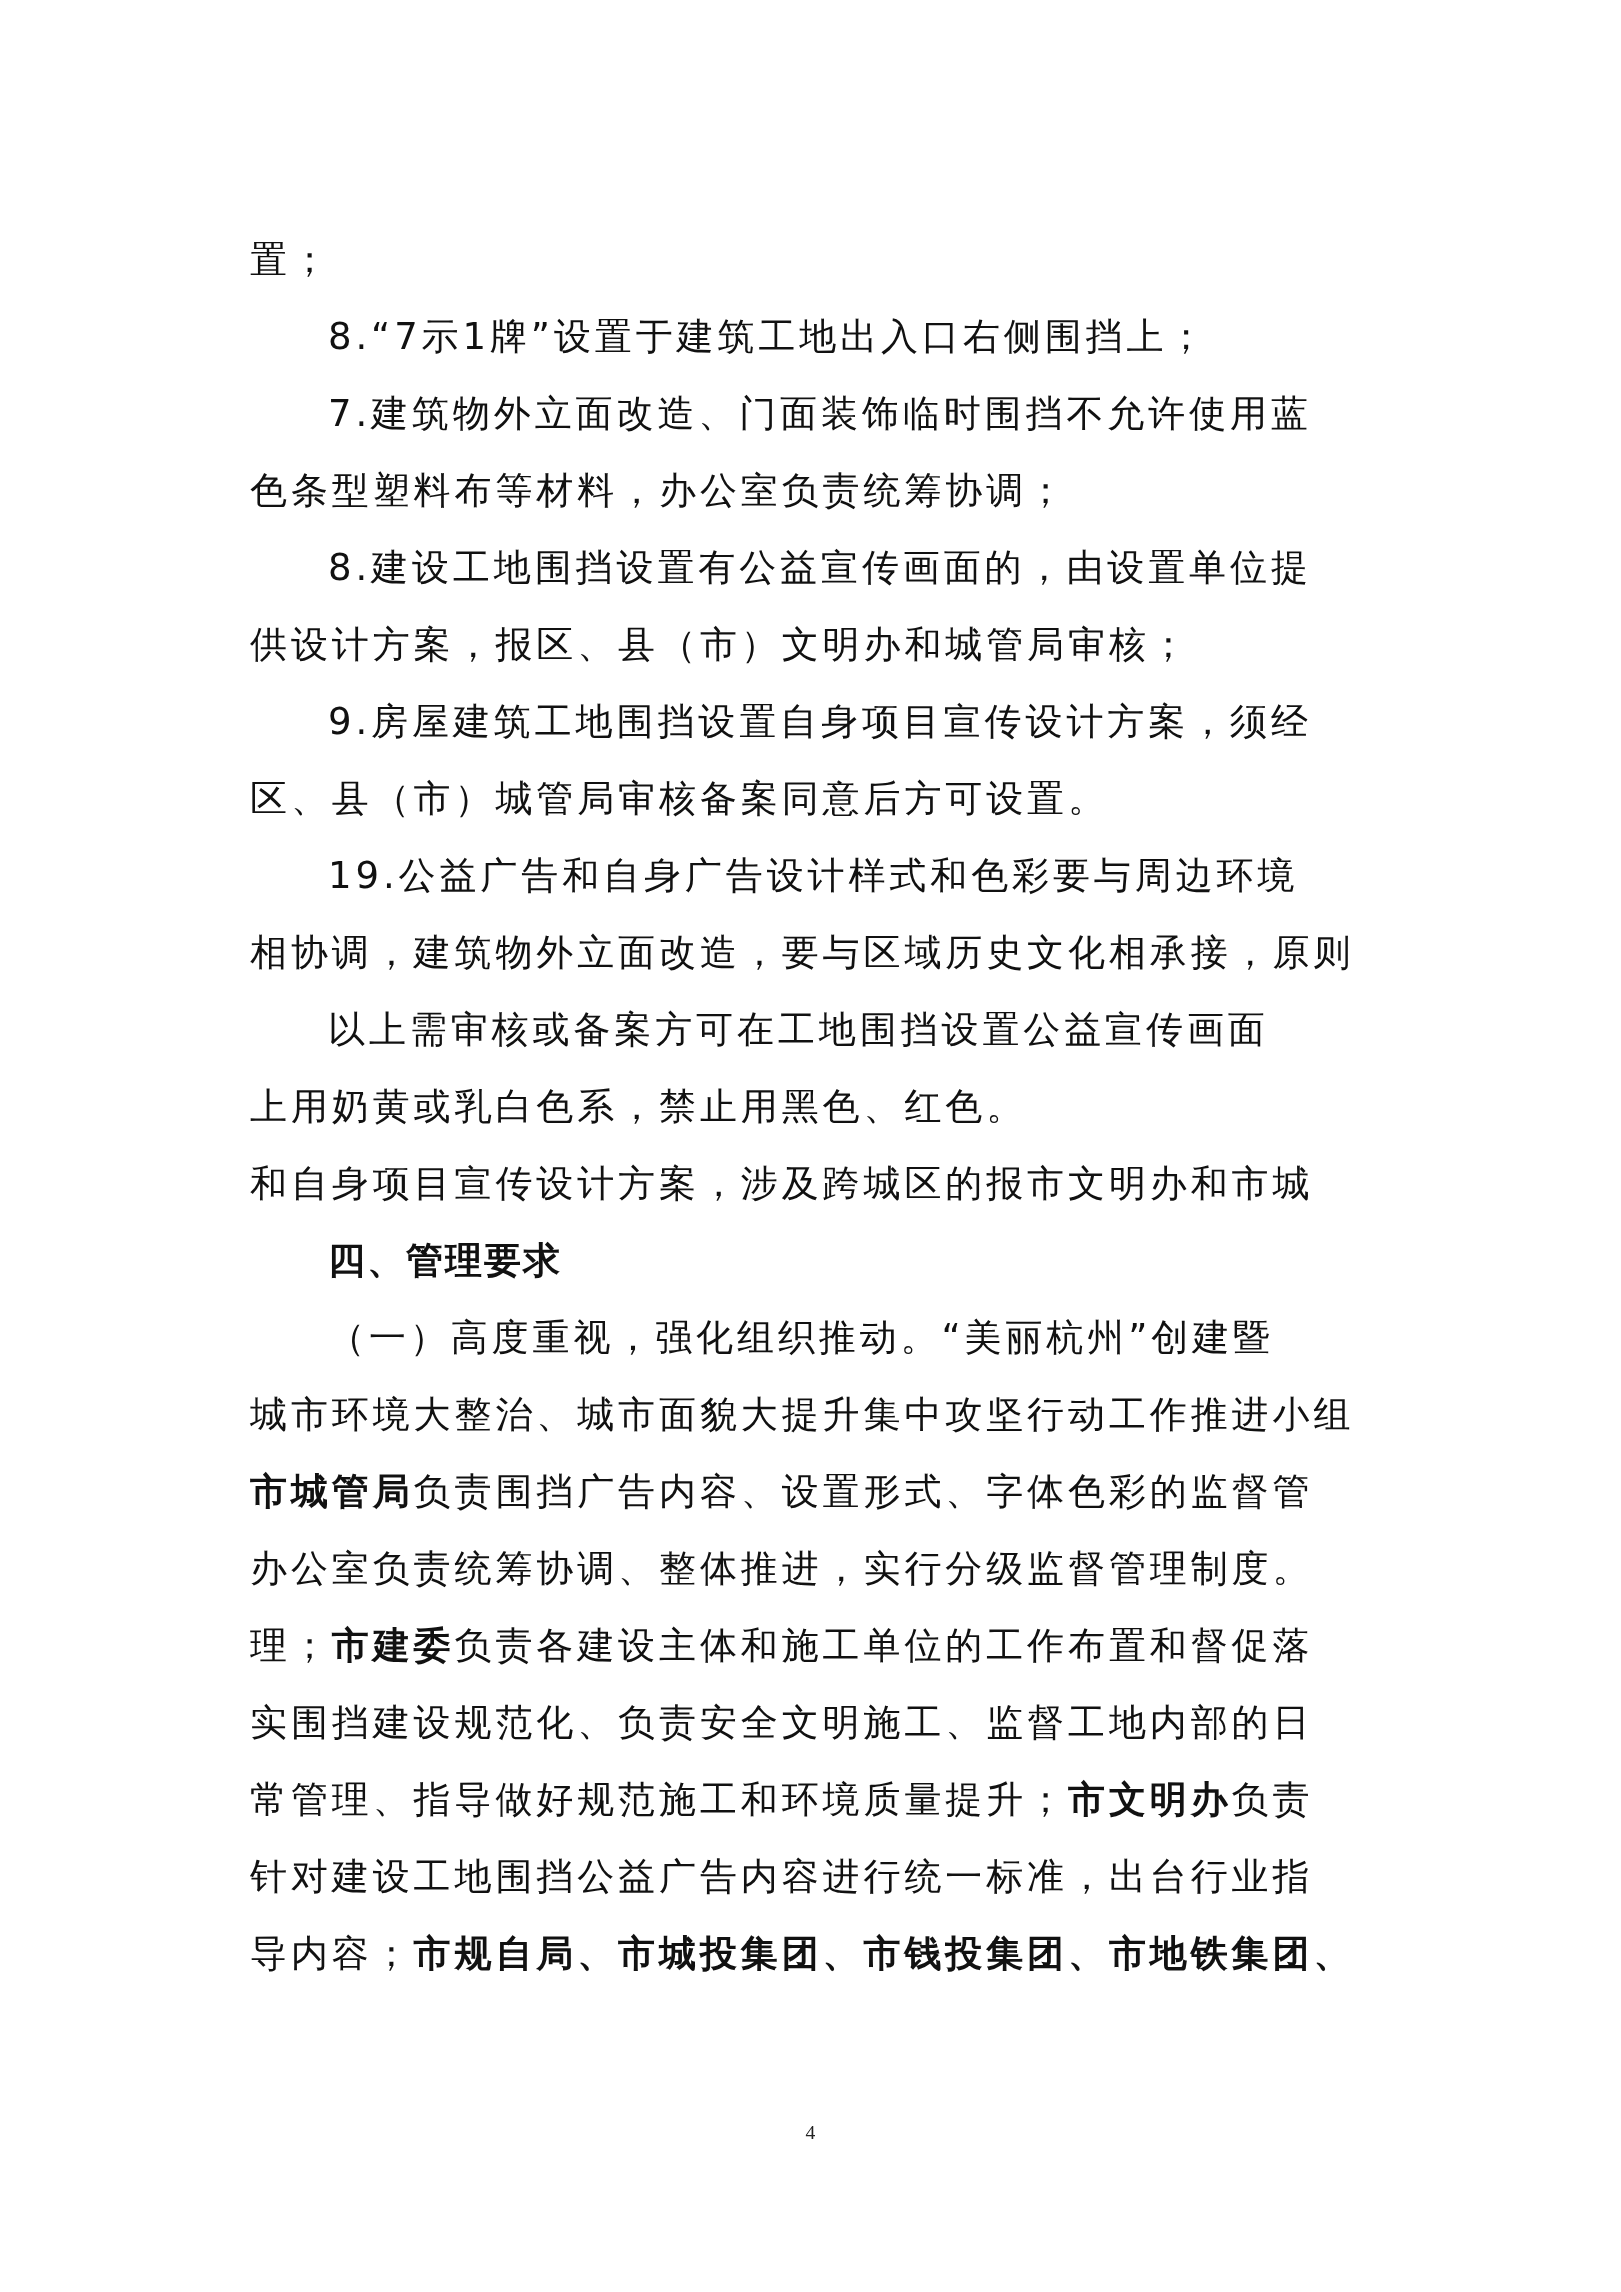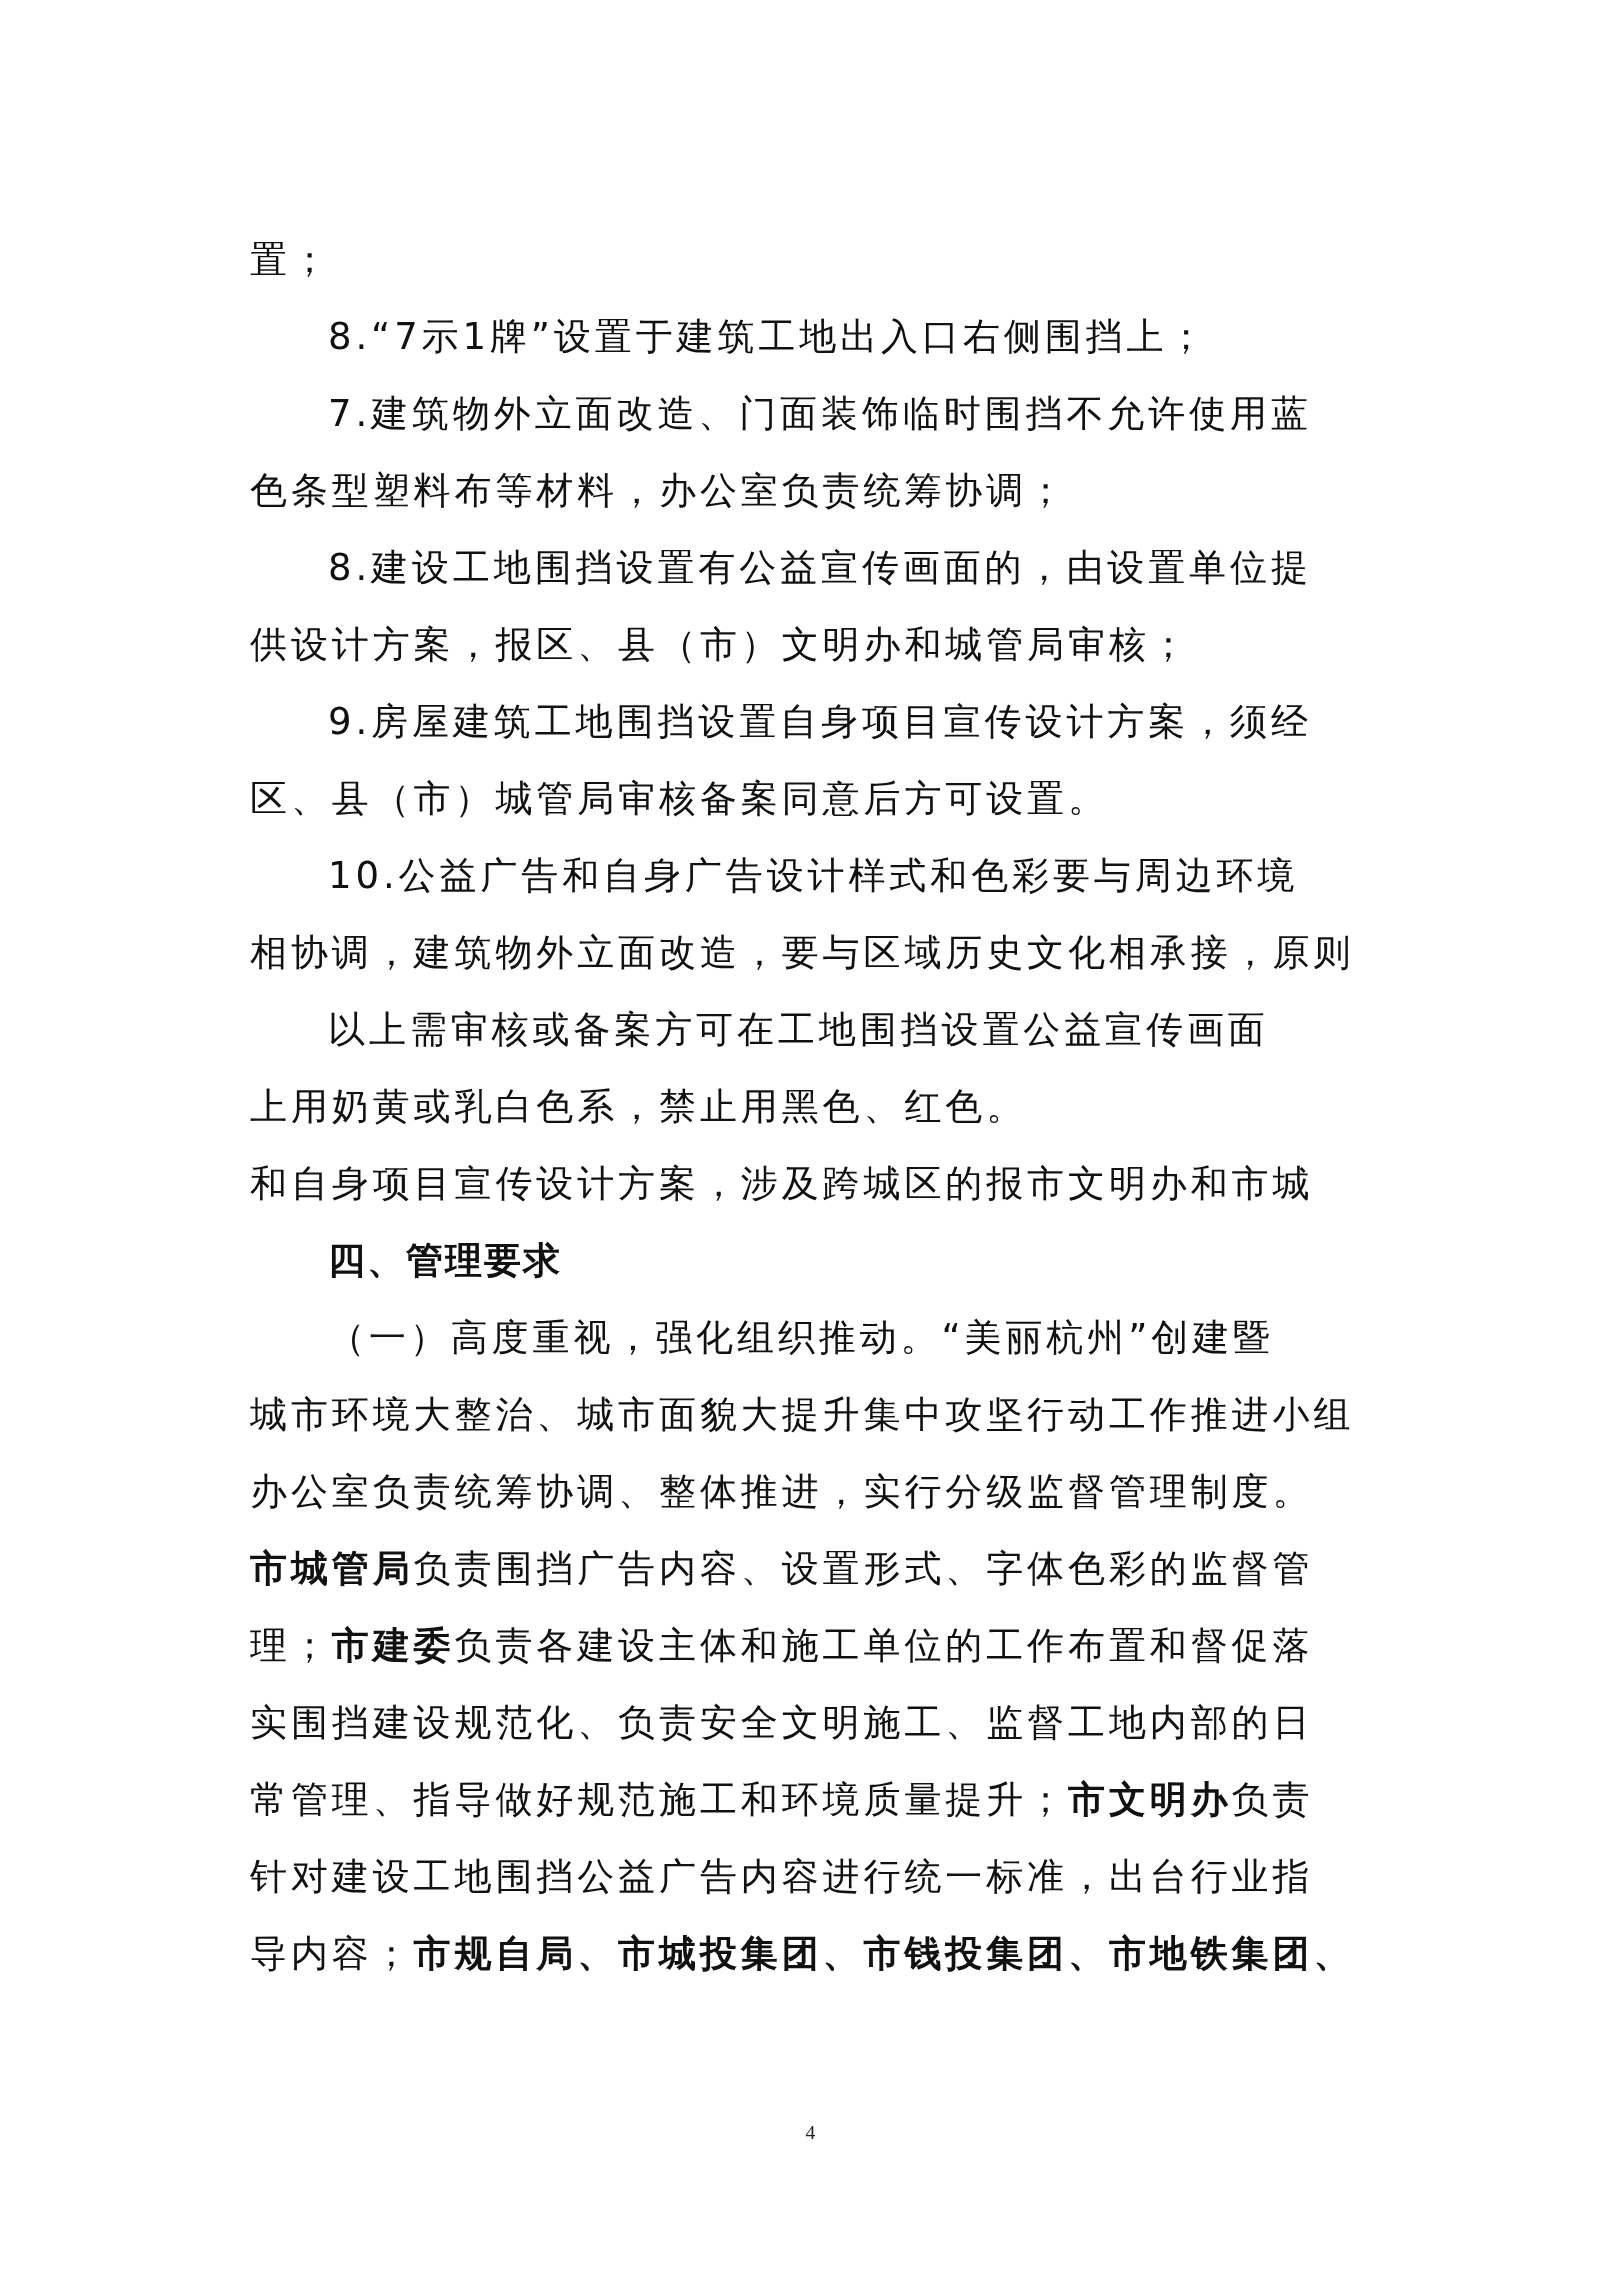--- a/index.html
+++ b/index.html
@@ -56,32 +56,32 @@
 
 <div class="page">
   <div class="line">置；</div>
   <div class="line indent">8.“7示1牌”设置于建筑工地出入口右侧围挡上；</div>
   <div class="line indent">7.建筑物外立面改造、门面装饰临时围挡不允许使用蓝</div>
   <div class="line">色条型塑料布等材料，办公室负责统筹协调；</div>
   <div class="line indent">8.建设工地围挡设置有公益宣传画面的，由设置单位提</div>
   <div class="line">供设计方案，报区、县（市）文明办和城管局审核；</div>
   <div class="line indent">9.房屋建筑工地围挡设置自身项目宣传设计方案，须经</div>
   <div class="line">区、县（市）城管局审核备案同意后方可设置。</div>
-  <div class="line indent">10.公益广告和自身广告设计样式和色彩要与周边环境</div>
+  <div class="line indent">19.公益广告和自身广告设计样式和色彩要与周边环境</div>
   <div class="line">相协调，建筑物外立面改造，要与区域历史文化相承接，原则</div>
   <div class="line indent">以上需审核或备案方可在工地围挡设置公益宣传画面</div>
   <div class="line">上用奶黄或乳白色系，禁止用黑色、红色。</div>
   <div class="line">和自身项目宣传设计方案，涉及跨城区的报市文明办和市城</div>
   <div class="line indent heading">四、管理要求</div>
   <div class="line indent">（一）高度重视，强化组织推动。“美丽杭州”创建暨</div>
   <div class="line">城市环境大整治、城市面貌大提升集中攻坚行动工作推进小组</div>
-  <div class="line">办公室负责统筹协调、整体推进，实行分级监督管理制度。</div>
   <div class="line">
     <b class="em">市城管局</b><span>负责围挡广告内容、设置形式、字体色彩的监督管</span>
   </div>
+  <div class="line">办公室负责统筹协调、整体推进，实行分级监督管理制度。</div>
   <div class="line">
     <span>理；</span><b class="em">市建委</b><span>负责各建设主体和施工单位的工作布置和督促落</span>
   </div>
   <div class="line">实围挡建设规范化、负责安全文明施工、监督工地内部的日</div>
   <div class="line">
     <span>常管理、指导做好规范施工和环境质量提升；</span><b class="em">市文明办</b><span>负责</span>
   </div>
   <div class="line">针对建设工地围挡公益广告内容进行统一标准，出台行业指</div>
   <div class="line">
     <span>导内容；</span><b class="em">市规自局、市城投集团、市钱投集团、市地铁集团、</b>

